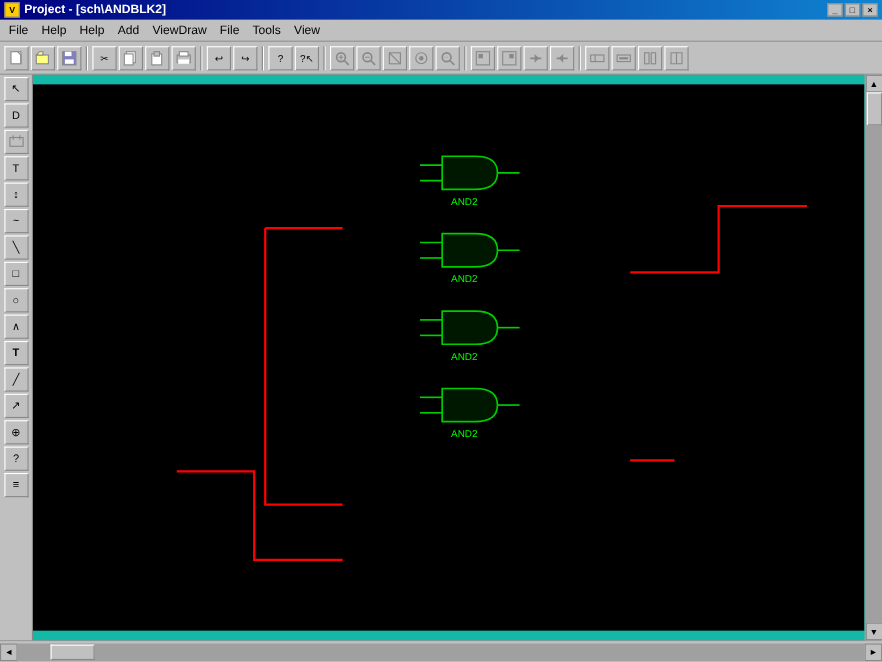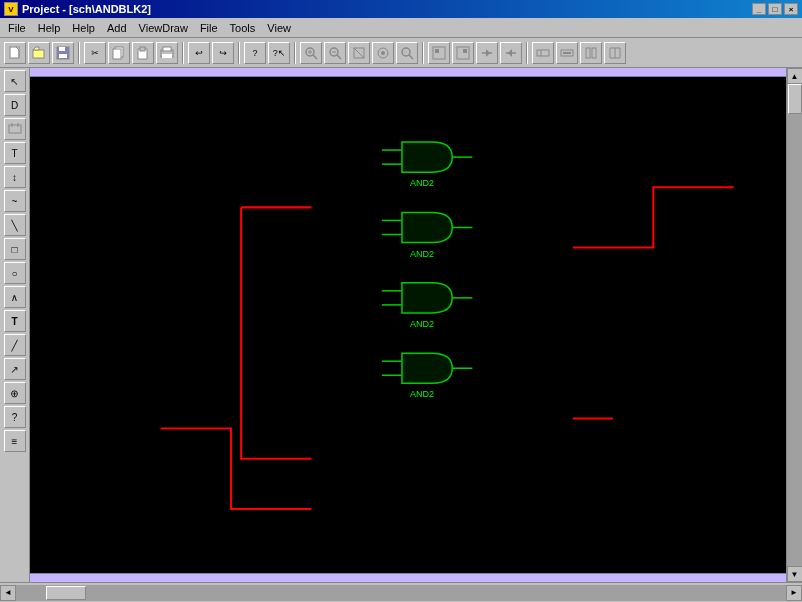--- a/index.html
+++ b/index.html
@@ -89,21 +89,21 @@
       cursor: pointer;
       font-size: 10px;
       color: #000;
     }
 
     
     #canvas-wrapper {
       flex: 1;
       position: relative;
       overflow: hidden;
-      background: #c4b5fd;
+      background: #14b8a6;
     }
     #canvas-svg {
       position: absolute;
       top: 0; left: 0;
       width: 100%; height: 100%;
     }
 
     
     #right-scrollbar {
       width: 16px;

